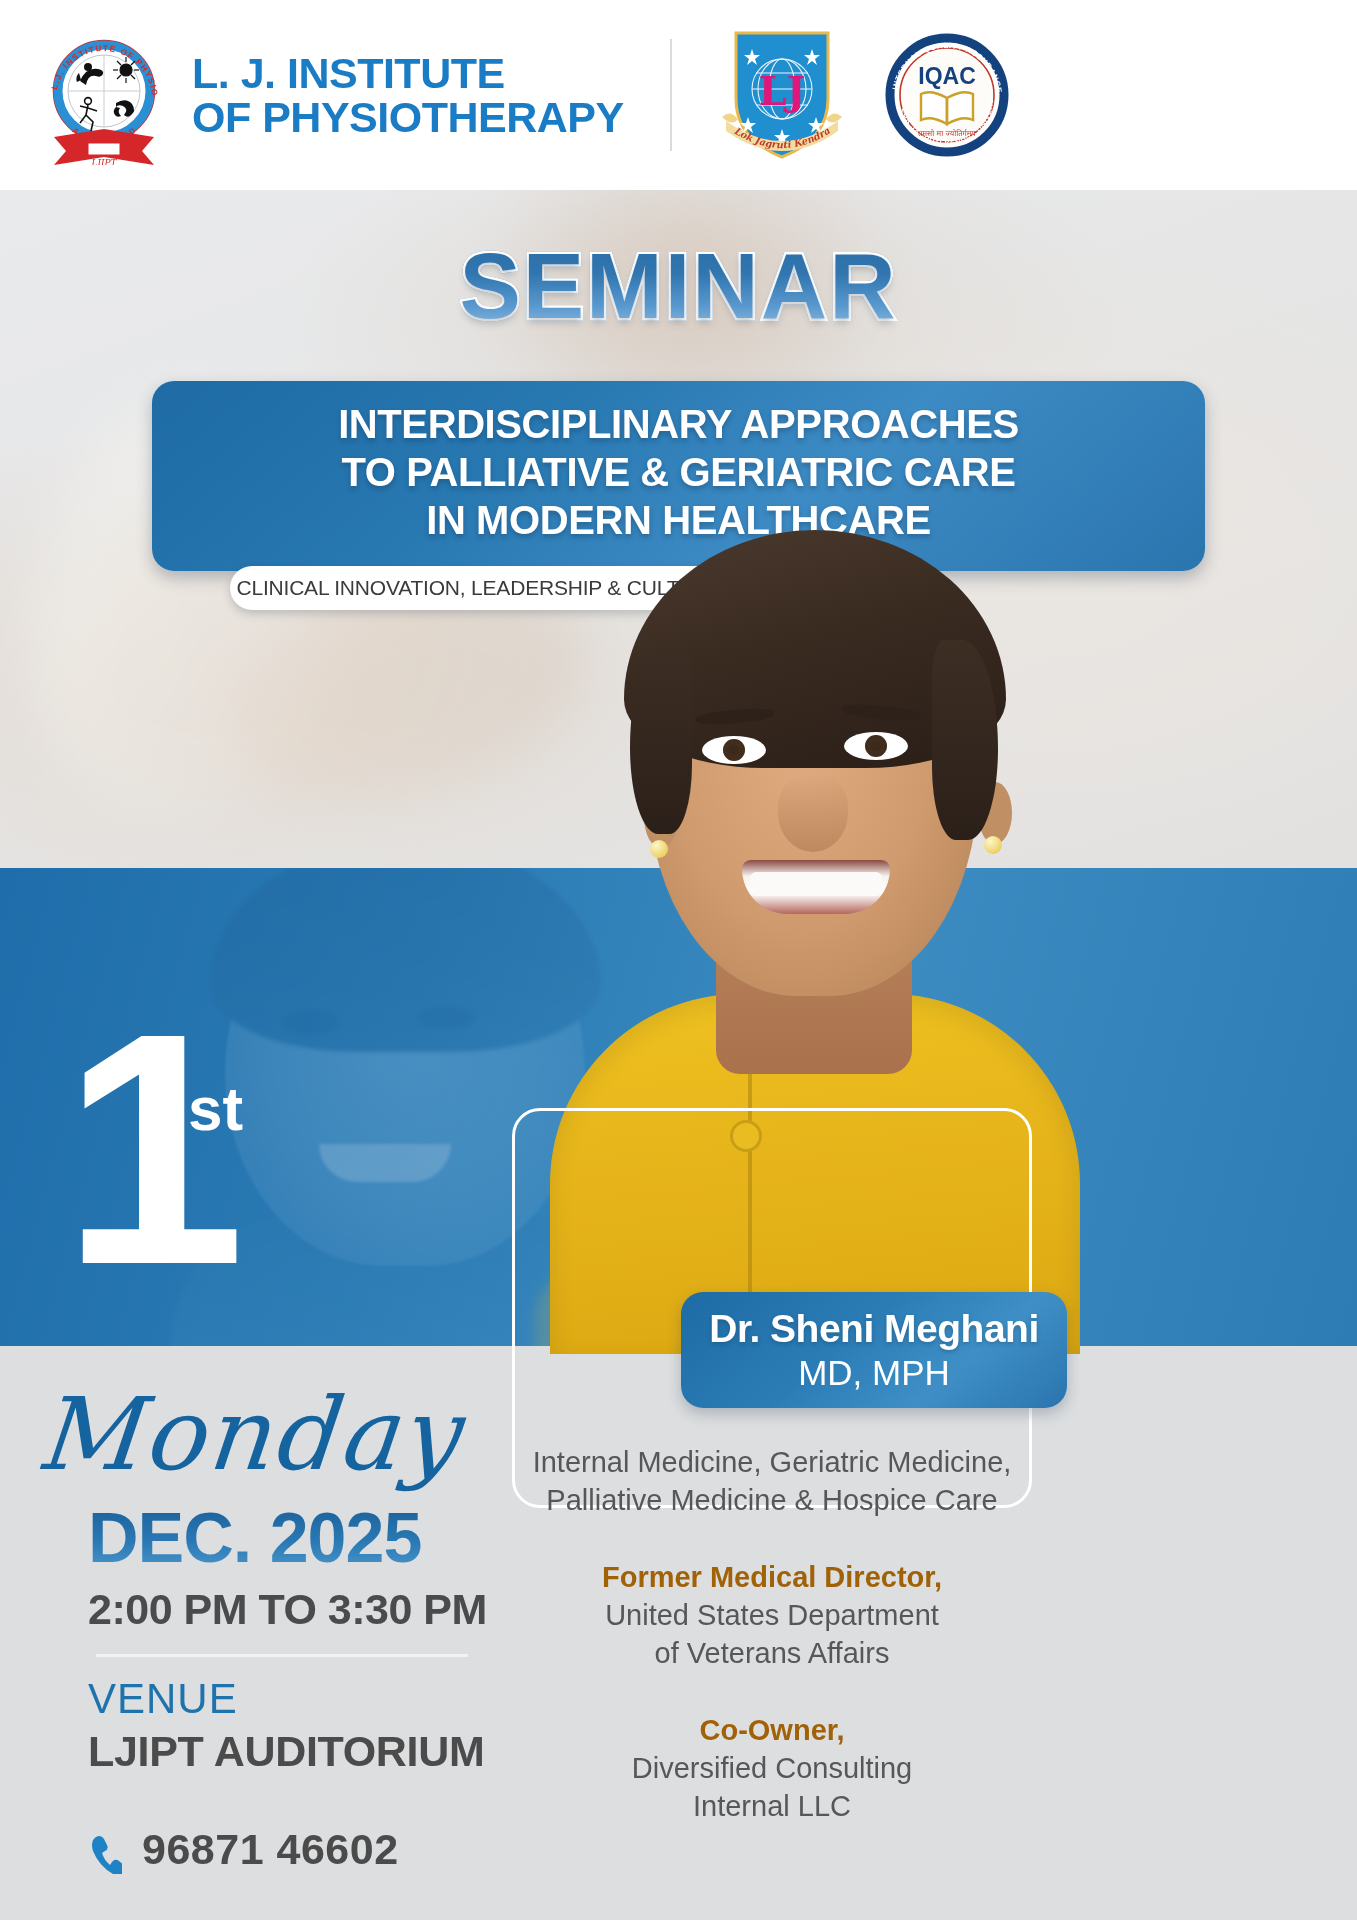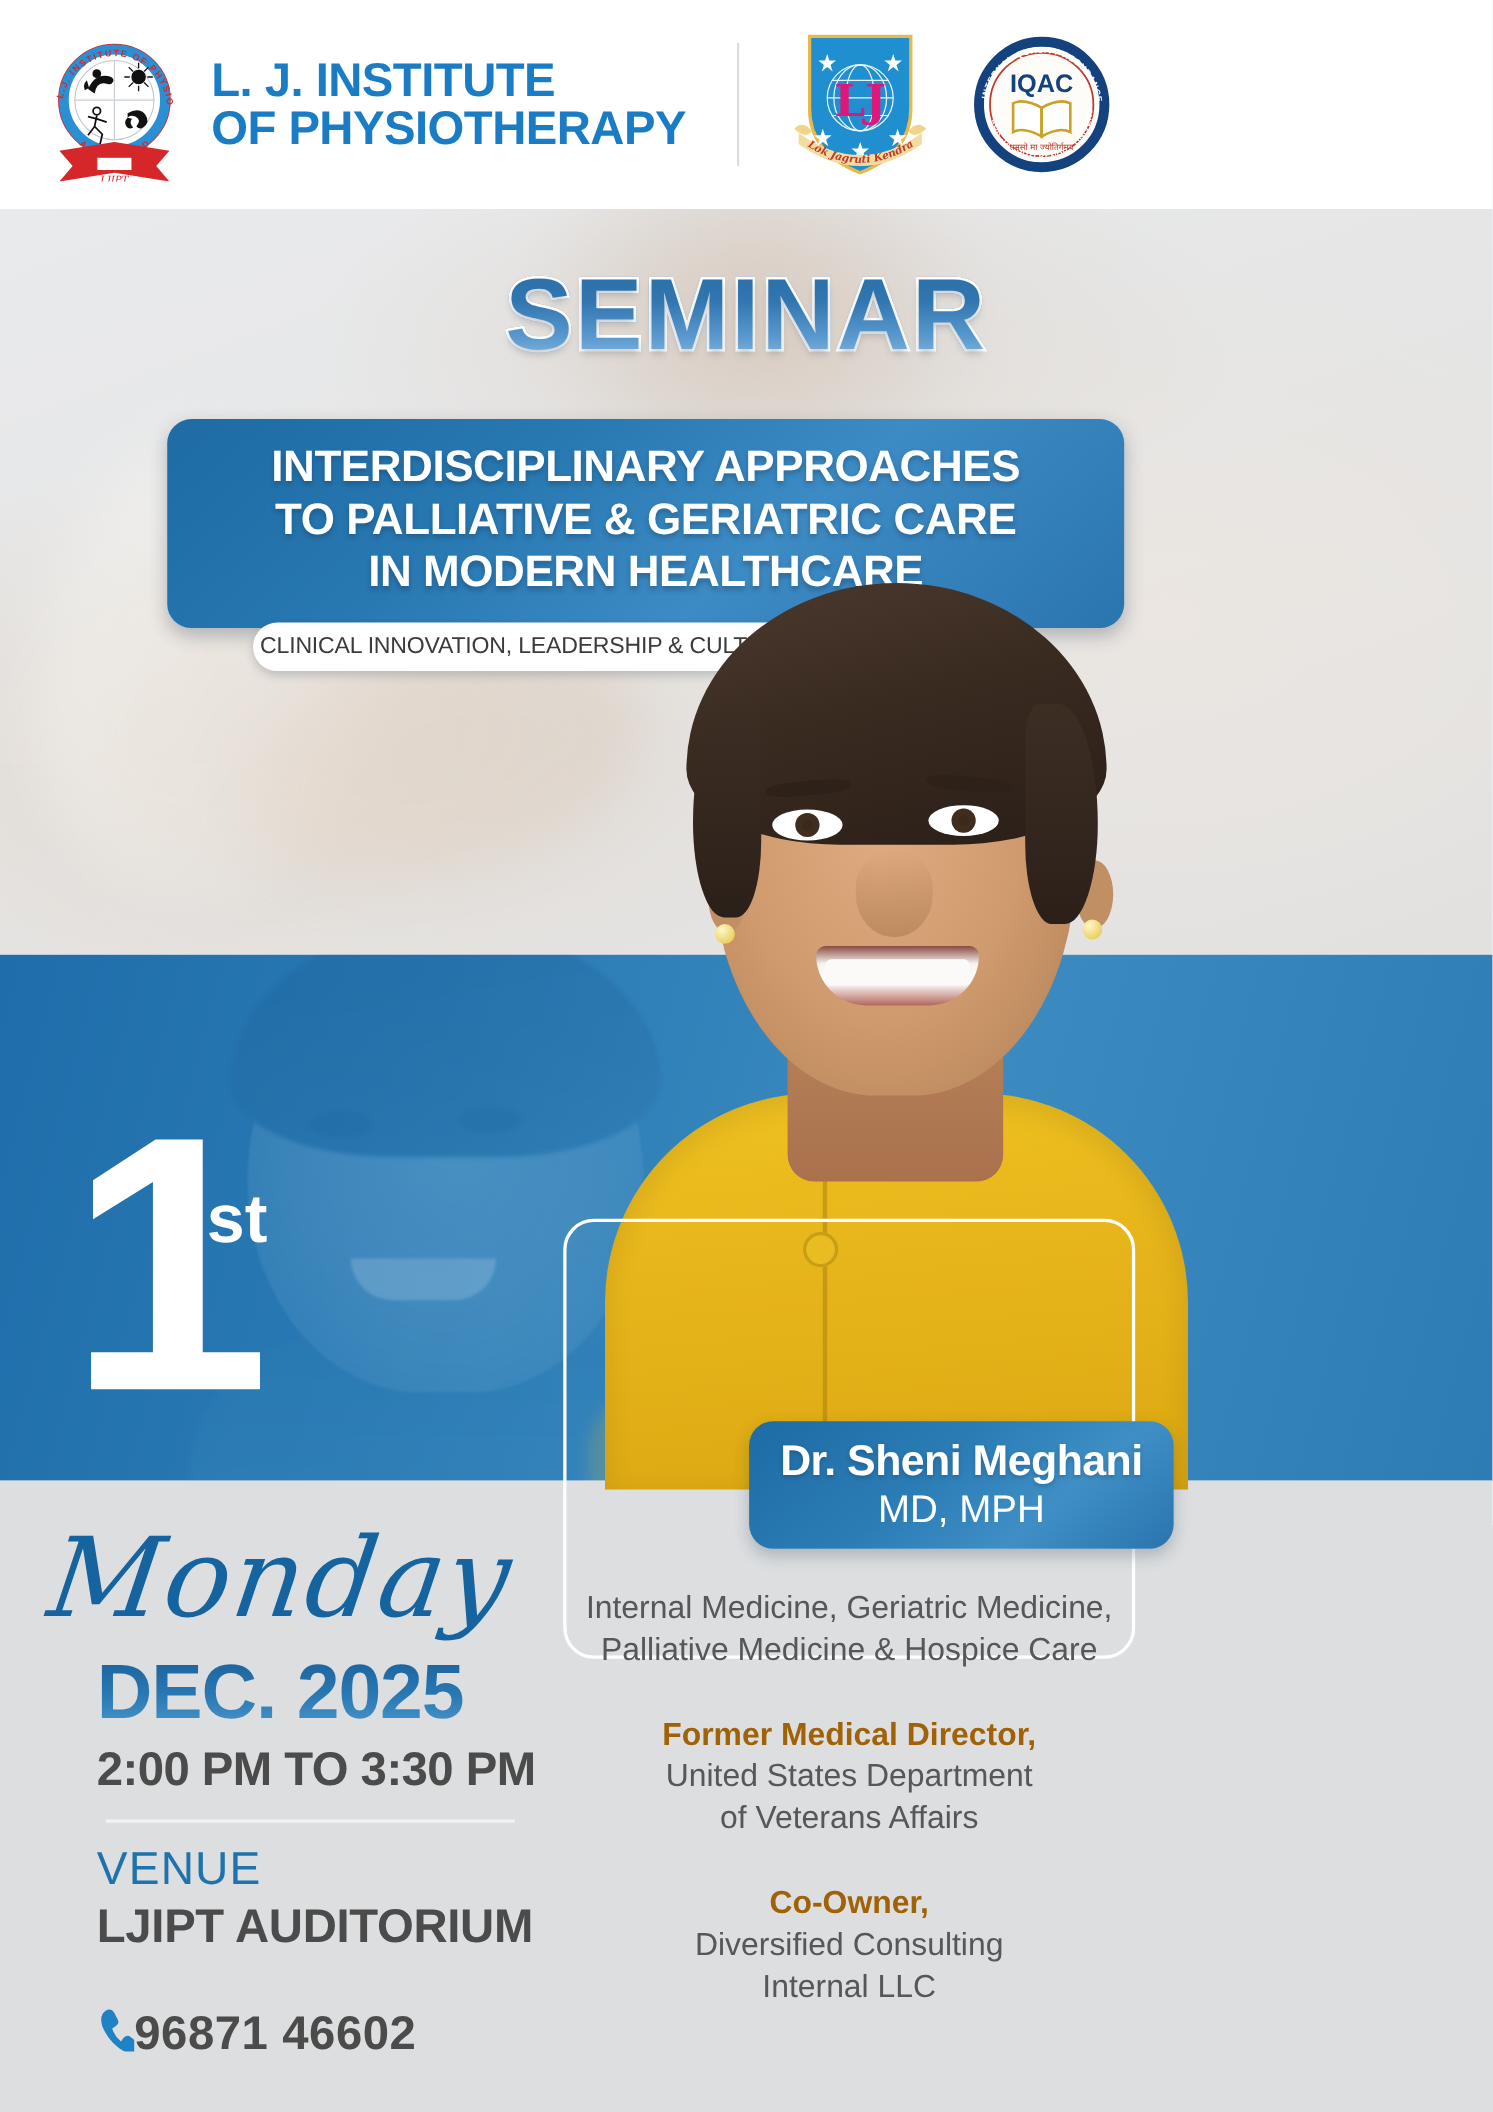--- a/index.html
+++ b/index.html
@@ -71,21 +71,21 @@
     position: absolute; left: 0; top: 234px; width: 1357px;
     text-align: center; z-index: 11; pointer-events: none;
     font-size: 92px; font-weight: 800; letter-spacing: 2px;
     font-family: "Liberation Sans", sans-serif;
     background: linear-gradient(180deg, #2a6ca6 0%, #3176b0 38%, #5b9ad0 70%, #a3c6e2 100%);
     -webkit-background-clip: text; background-clip: text; color: transparent;
   }
 
   
   .title-panel {
-    position: absolute; left: 152px; top: 381px; width: 870px; height: 190px;
+    position: absolute; left: 152px; top: 381px; width: 1053px; height: 190px;
     border-radius: 22px; z-index: 20;
     background: linear-gradient(140deg, #1e6ba5 0%, #2878b2 35%, #3d8bc4 62%, #2b75af 100%);
     box-shadow: 0 7px 16px rgba(40,60,80,0.30);
     display: flex; flex-direction: column; align-items: center; justify-content: center;
     padding: 6px 20px 14px;
   }
   .title-line {
     color: #ffffff; font-weight: 800; font-size: 40px; line-height: 1.20;
     letter-spacing: -0.4px; text-align: center; white-space: nowrap;
     text-shadow: 0 3px 5px rgba(20,45,70,0.34);
@@ -263,21 +263,21 @@
     font-size: 42px; color: #1f73ad; letter-spacing: 1px;
     font-family: "Liberation Sans", sans-serif;
   }
   .venue-name {
     position: absolute; left: 88px; top: 1727px; z-index: 32;
     font-size: 43px; font-weight: 700; color: #4b4b4b; letter-spacing: -0.3px;
     font-family: "Liberation Sans", sans-serif;
   }
   .phone-row {
     position: absolute; left: 88px; top: 1825px; z-index: 32;
-    display: flex; align-items: flex-start; 
+    display: flex; align-items: flex-end; gap: 20px;
   }
   .phone-icon { width: 34px; height: 40px; flex: 0 0 auto; }
   .phone-number {
     font-size: 43px; font-weight: 700; color: #4b4b4b; letter-spacing: 0.5px;
     font-family: "Liberation Sans", sans-serif;
   }
 
   
   .speaker-card {
     position: absolute; left: 512px; top: 1108px; width: 520px; height: 400px;

